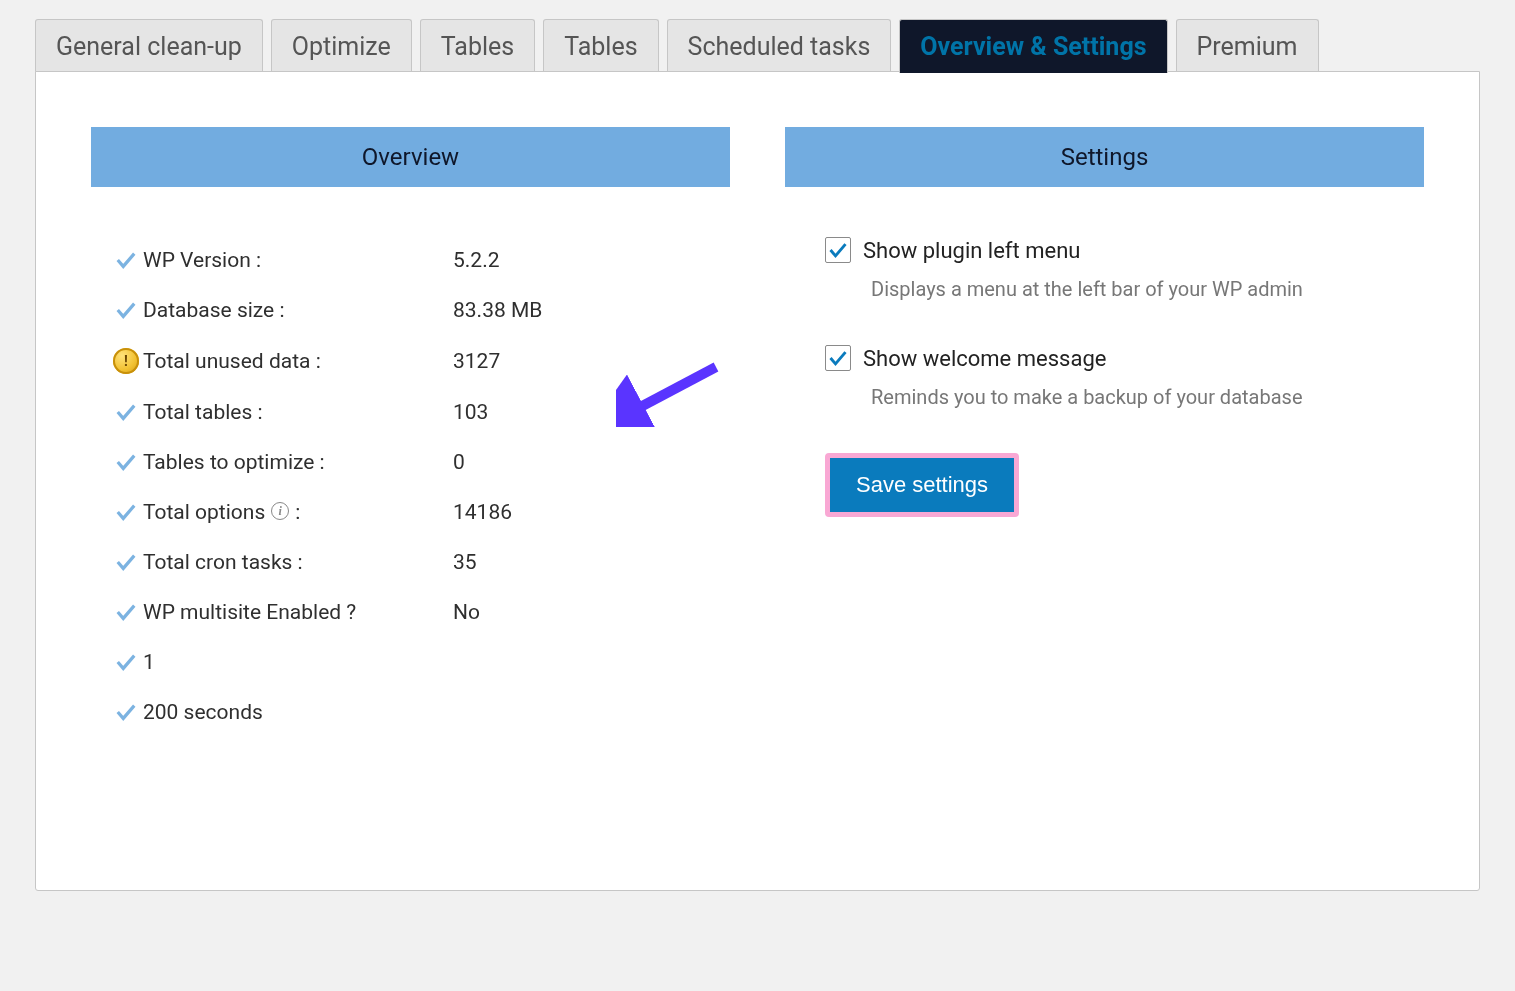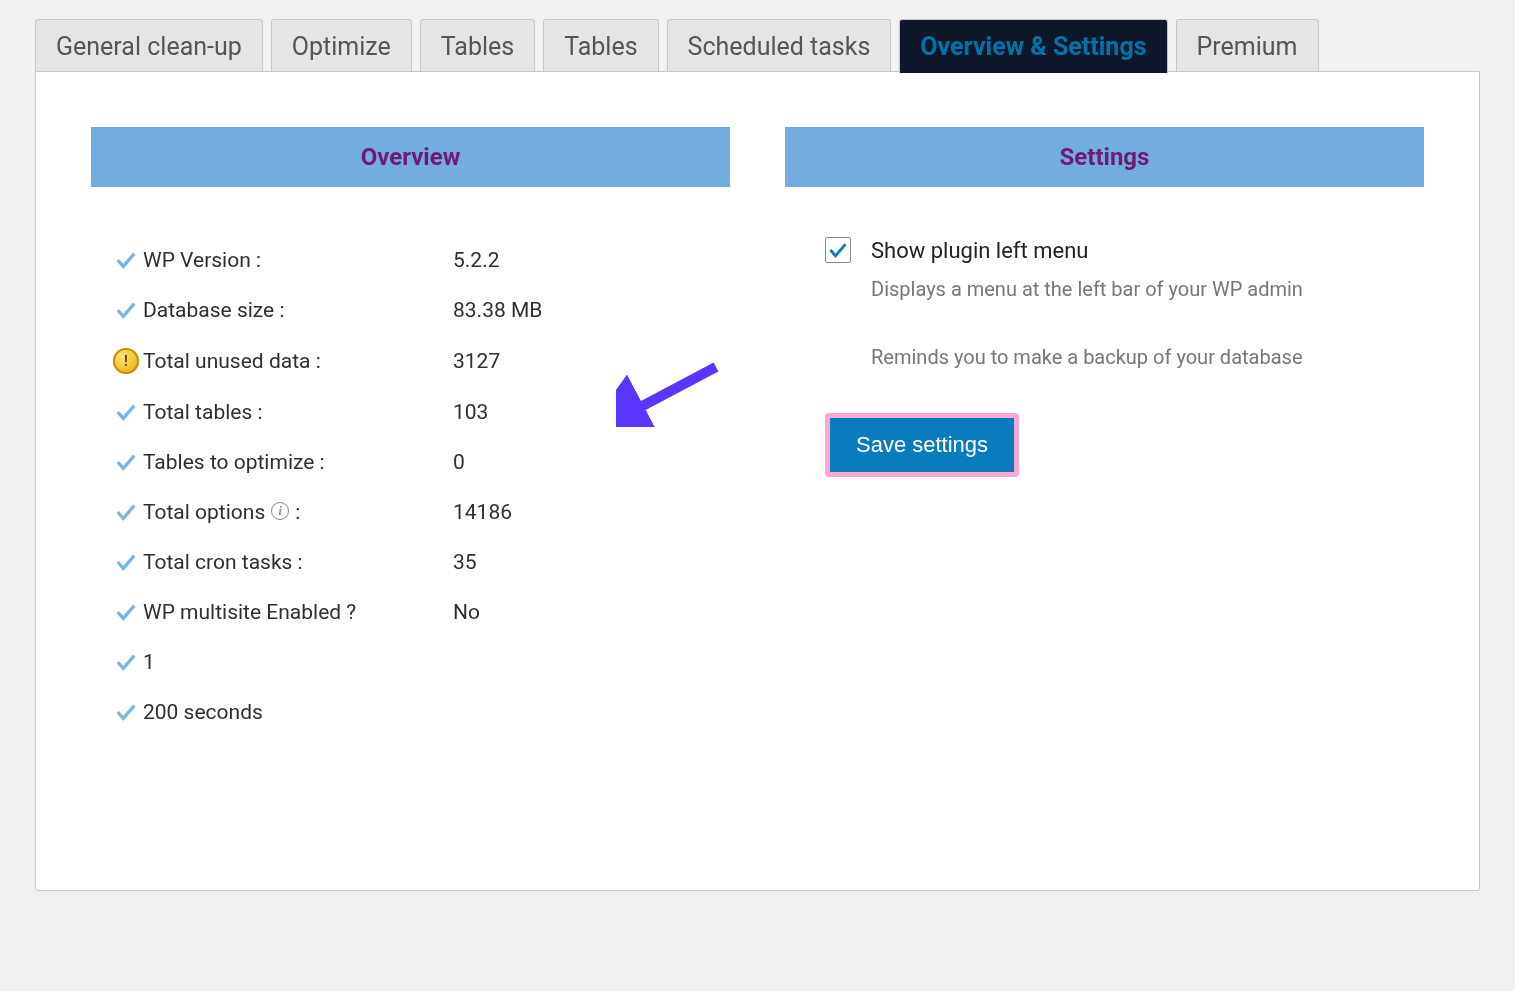--- a/index.html
+++ b/index.html
@@ -63,22 +63,22 @@
     z-index:1;
   }
   .cols{
     display:flex;
     gap:55px;
     align-items:flex-start;
   }
   .col{flex:1;min-width:0;}
   .section-title{
     background:var(--blue-header);
-    color:#701a75;
-    font-weight:700;
+    color:#0f172a;
+    font-weight:400;
     text-align:center;
     font-size:24px;
     padding:16px 0;
   }
   
   .ov-table{
     margin:48px 0 0 18px;
     text-align:center;
   }
   .ov-row{
@@ -117,21 +117,21 @@
     position:relative;top:-1px;
   }
   
   .settings{
     margin:50px 0 0 40px;
   }
   .setting-item{margin-bottom:44px;}
   .setting-head{
     display:flex;
     align-items:center;
-    gap:20px;
+    gap:12px;
     font-size:22px;
     color:#222;
   }
   .setting-desc{
     color:var(--muted);
     font-size:20px;
     margin:14px 0 0 46px;
   }
   .checkbox{
     width:26px;height:26px;
@@ -296,20 +296,28 @@
               <div class="checkbox">
                 <svg viewBox="0 0 24 24">
                     <path d="M3 12 L9 19 L21 5" fill="none" stroke="#0a7bbd" stroke-width="3.5"></path>
                   </svg>
               </div>
               <span>Show plugin left menu</span>
             </div>
             <div class="setting-desc">Displays a menu at the left bar of your WP admin</div>
           </div>
           <div class="setting-item">
+            <div class="setting-head">
+              <div class="checkbox">
+                <svg viewBox="0 0 24 24">
+                    <path d="M3 12 L9 19 L21 5" fill="none" stroke="#0a7bbd" stroke-width="3.5"></path>
+                  </svg>
+              </div>
+              <span>Show welcome message</span>
+            </div>
             <div class="setting-desc">Reminds you to make a backup of your database</div>
           </div>
           <button class="save-btn"><span>Save settings</span></button>
         </div>
       </div>
 
     </div>
 
     <svg class="arrow" width="110" height="70" viewBox="0 0 110 70">
       <defs>

